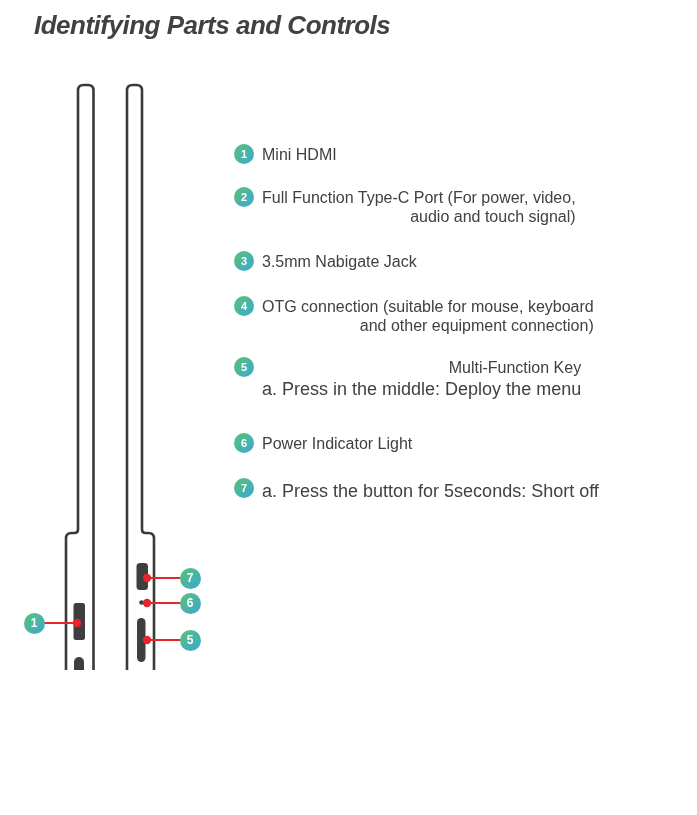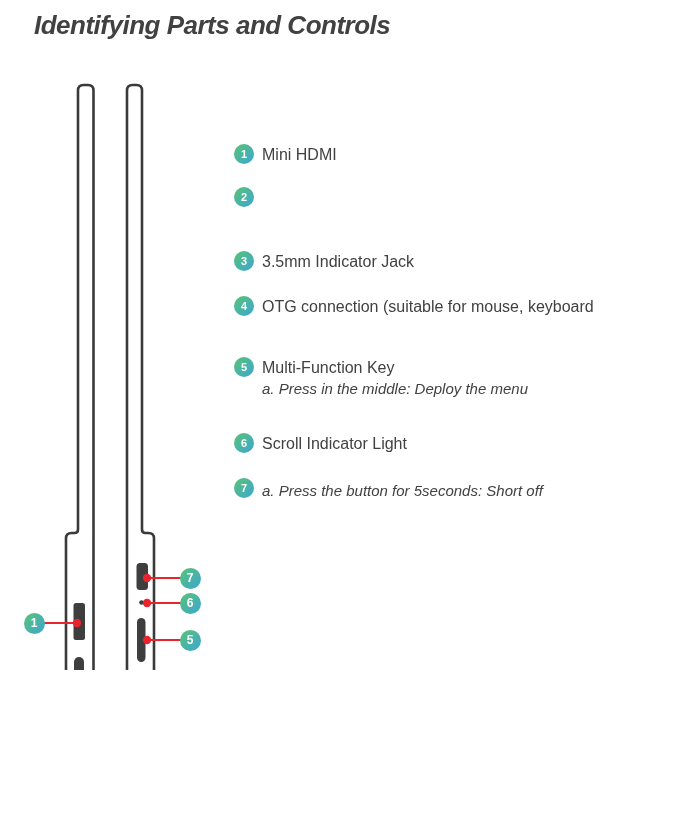--- a/index.html
+++ b/index.html
@@ -66,24 +66,24 @@
     border-radius: 50%;
     background: linear-gradient(135deg, var(--badge-start) 10%, var(--badge-end) 90%);
     color: #ffffff;
     font-size: 11px;
     font-weight: bold;
     display: flex;
     align-items: center;
     justify-content: center;
     margin-right: 8px;
   }
-  .legend-text { padding-top: 0.5px; color: var(--text-dark); }
+  .legend-text { padding-top: 0.5px; color: var(--text-dark); text-align: right; }
   .line { font-size: 16px; line-height: 19px; }
   .subs { margin-top: 3px; }
-  .sub { font-size: 15px; line-height: 18px; font-style: italic; }
+  .sub { font-size: 18px; line-height: 18px; }
 </style>
 </head>
 <body>
 
 <div class="page">
 
   <h1 class="title">Identifying Parts and Controls</h1>
 
   <svg class="diagram-svg" viewBox="0 0 697 815" xmlns="http://www.w3.org/2000/svg">
 
@@ -135,50 +135,55 @@
 
     <div class="legend-item" style="top:144px;">
       <div class="badge">1</div>
       <div class="legend-text">
         <div class="line">Mini HDMI</div>
       </div>
     </div>
 
     <div class="legend-item" style="top:187px;">
       <div class="badge">2</div>
+      <div class="legend-text">
+        <div class="line">Full Function Type-C Port (For power, video,</div>
+        <div class="line">audio and touch signal)</div>
+      </div>
     </div>
 
     <div class="legend-item" style="top:251px;">
       <div class="badge">3</div>
       <div class="legend-text">
-        <div class="line">3.5mm Indicator Jack</div>
+        <div class="line">3.5mm Nabigate Jack</div>
       </div>
     </div>
 
     <div class="legend-item" style="top:296px;">
       <div class="badge">4</div>
       <div class="legend-text">
         <div class="line">OTG connection (suitable for mouse, keyboard</div>
+        <div class="line">and other equipment connection)</div>
       </div>
     </div>
 
     <div class="legend-item" style="top:357px;">
       <div class="badge">5</div>
       <div class="legend-text">
         <div class="line">Multi-Function Key</div>
         <div class="subs">
           <div class="sub">a. Press in the middle: Deploy the menu</div>
         </div>
       </div>
     </div>
 
     <div class="legend-item" style="top:433px;">
       <div class="badge">6</div>
       <div class="legend-text">
-        <div class="line">Scroll Indicator Light</div>
+        <div class="line">Power Indicator Light</div>
       </div>
     </div>
 
     <div class="legend-item" style="top:478px;">
       <div class="badge">7</div>
       <div class="legend-text">
         <div class="subs">
           <div class="sub">a. Press the button for 5seconds: Short off</div>
         </div>
       </div>

